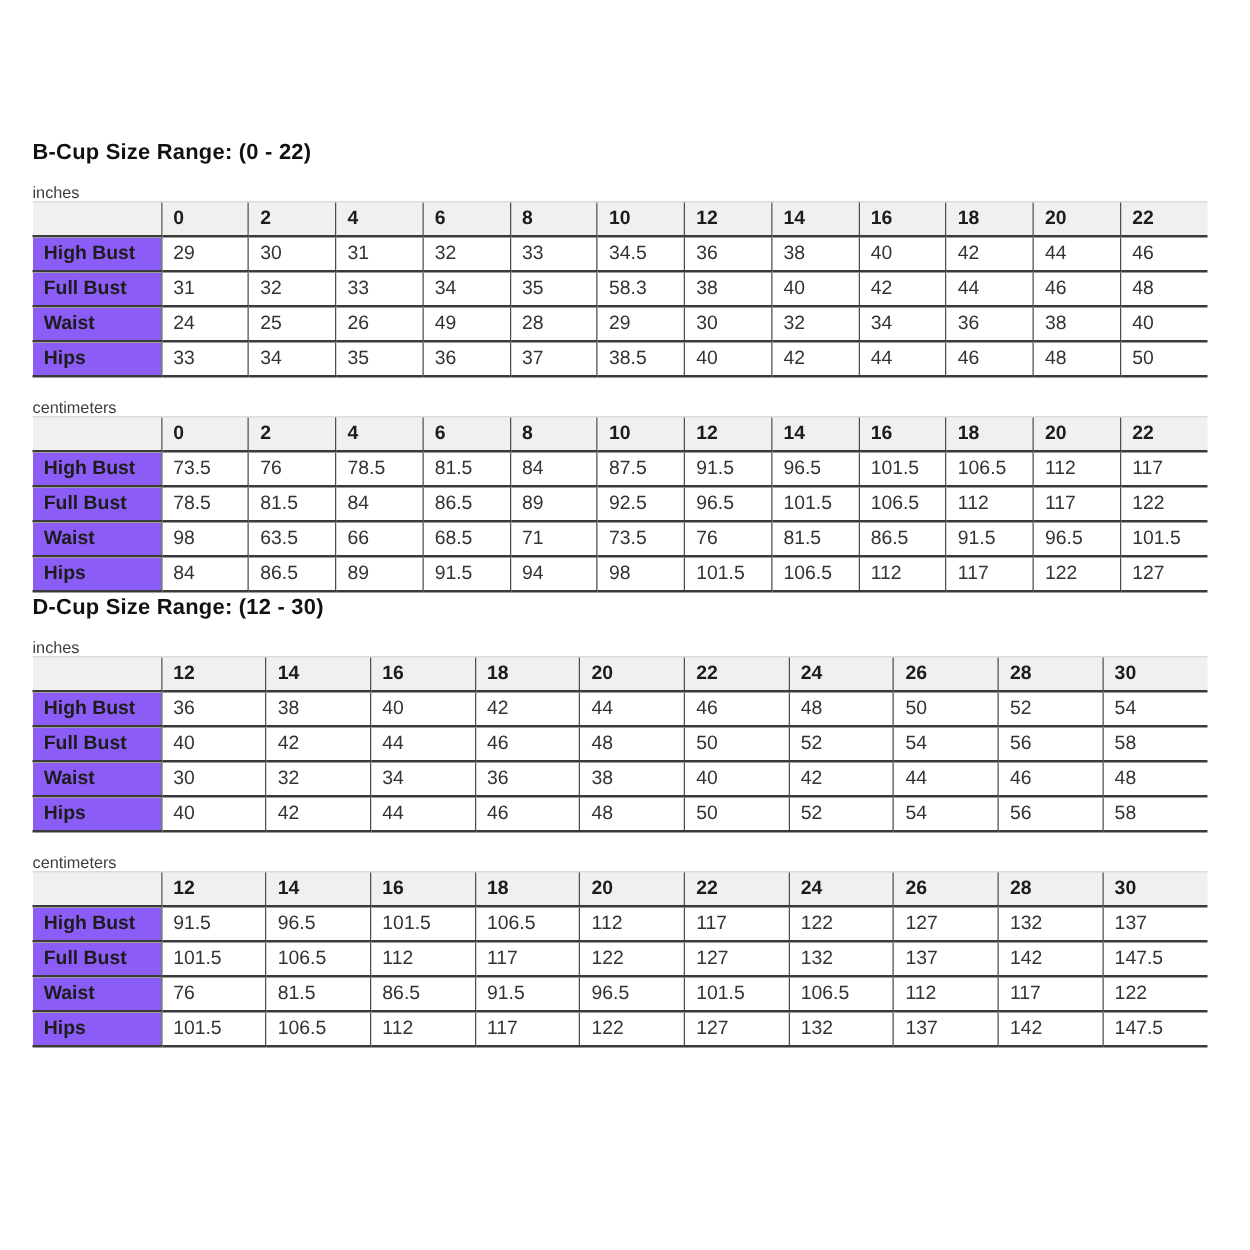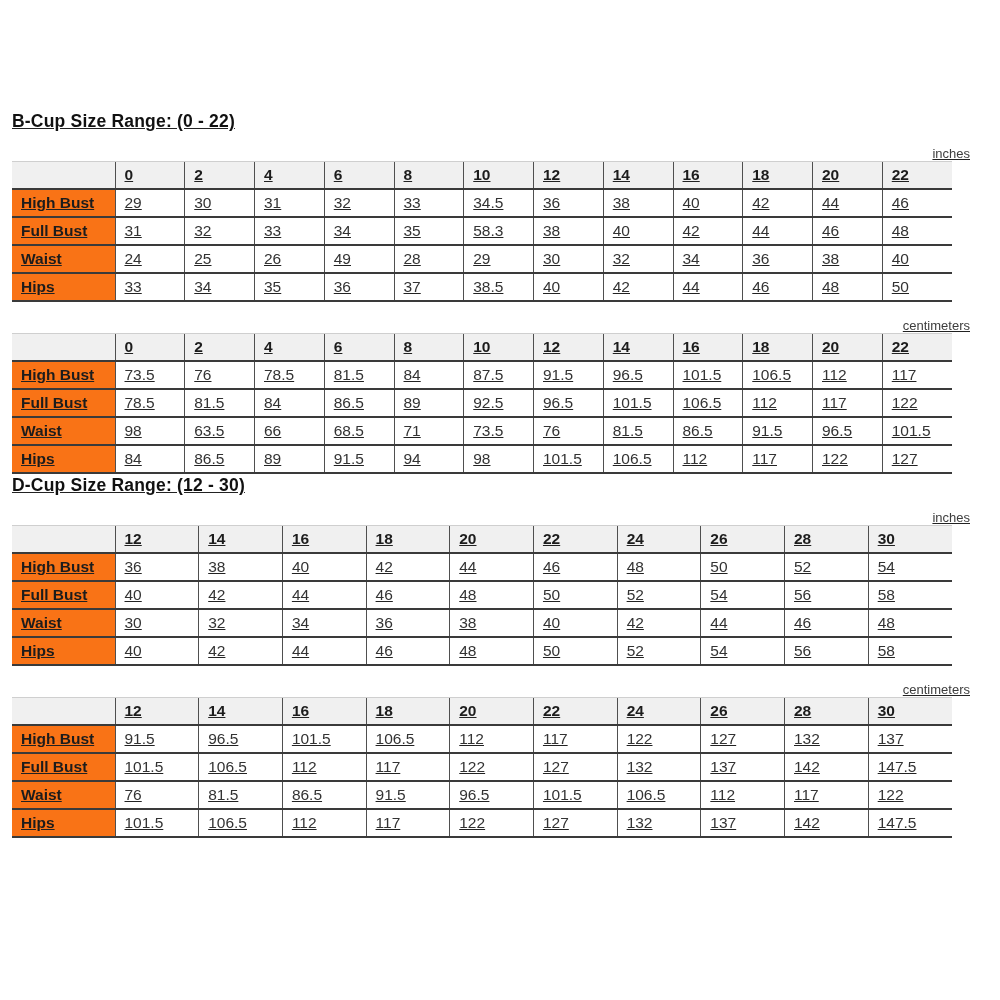--- a/index.html
+++ b/index.html
@@ -8,42 +8,40 @@
     background: #ffffff;
   }
   body {
     width: 1000px;
     height: 1000px;
     overflow: hidden;
     font-family: "Liberation Sans", "DejaVu Sans", sans-serif;
     color: #222222;
   }
   .content {
-    padding: 110px 30px 0 12px;
-    text-decoration: underline;
+    padding: 110px 30px 0 26px;
   }
   .size-section {
     display: block;
   }
   .size-section + .size-section {
   }
   .section-title {
     margin: 0;
     font-size: 17.5px;
     line-height: 22px;
     font-weight: 700;
     color: #111111;
     letter-spacing: 0.2px;
   }
   .unit-label {
     margin: 14px 0 0 0;
     font-size: 13px;
     line-height: 15px;
     color: #3d3d3d;
-    text-align: right;
   }
   .unit-block + .unit-block .unit-label {
     margin-top: 16px;
   }
   table.size-table {
     width: 940px;
     border-collapse: collapse;
     table-layout: fixed;
     margin: 0;
   }
@@ -67,21 +65,21 @@
     border-top: 1px solid #cfcfcf;
     border-bottom: 2px solid #3a3a3a;
     font-weight: 700;
     color: #1c1c1c;
   }
   
   table.size-table tbody th {
     font-weight: 700;
     color: #1c1c1c;
     border-bottom: 2px solid #3a3a3a;
-    background: #f97316;
+    background: #8b5cf6;
   }
   table.size-table tbody td {
     font-weight: 400;
     color: #333333;
     border-bottom: 2px solid #3a3a3a;
     background: #ffffff;
   }
   
   table.size-table th + th,
   table.size-table td + td,

